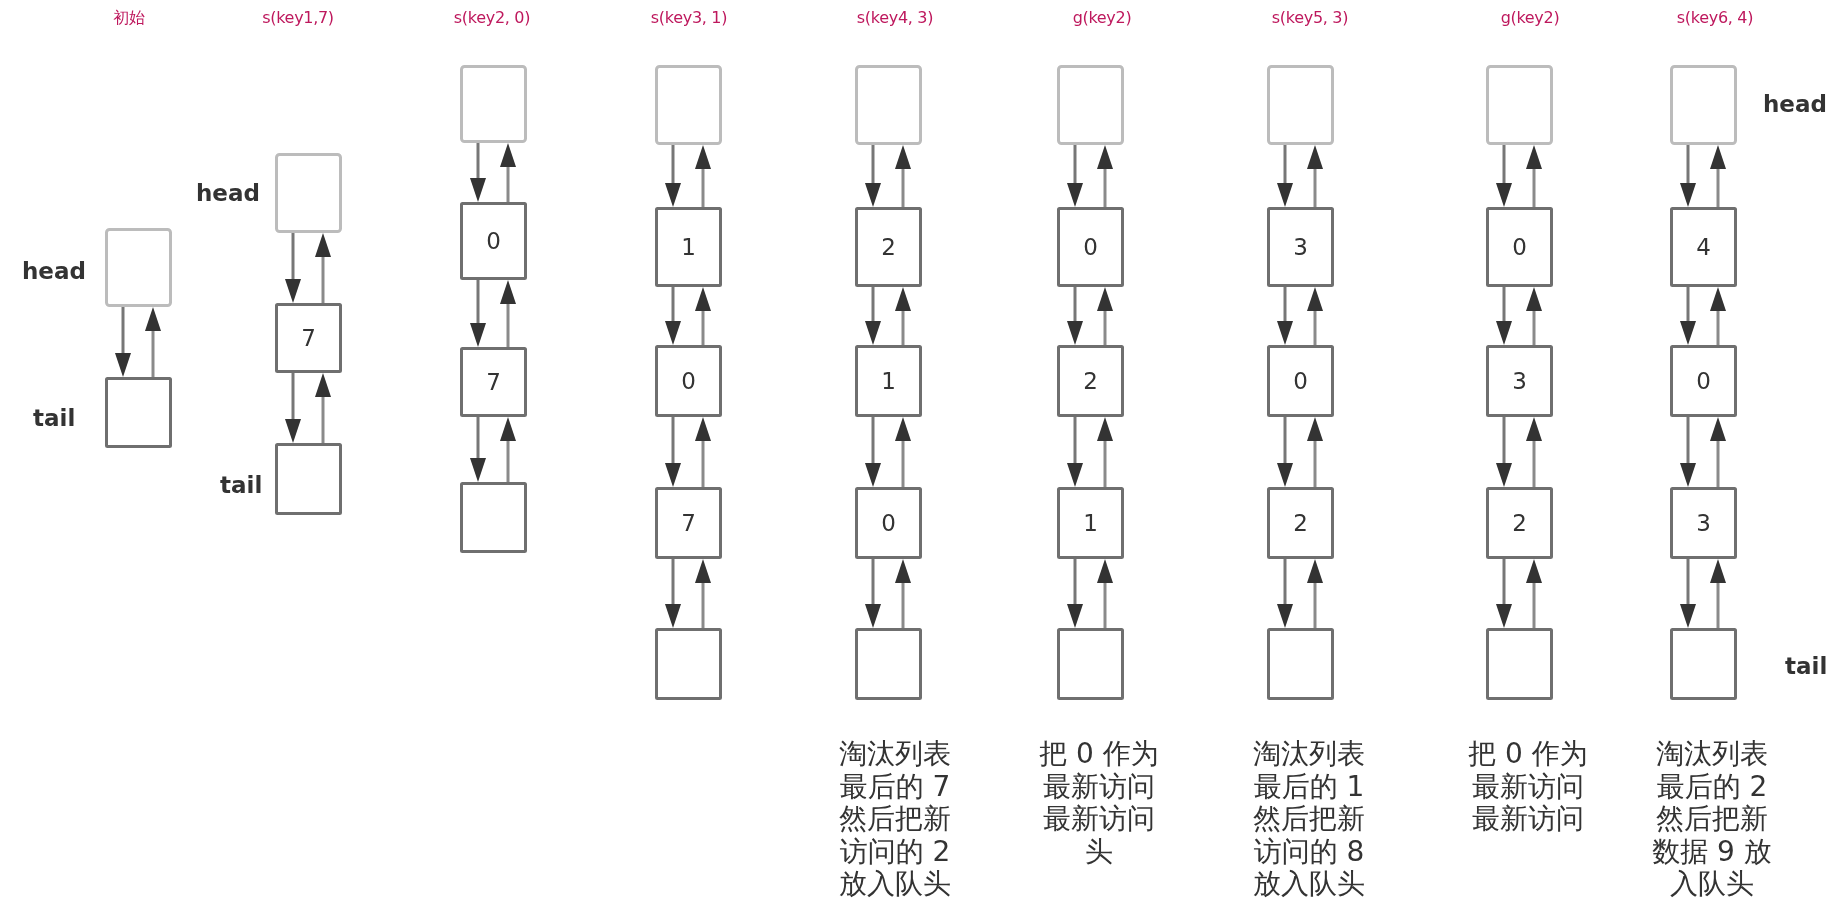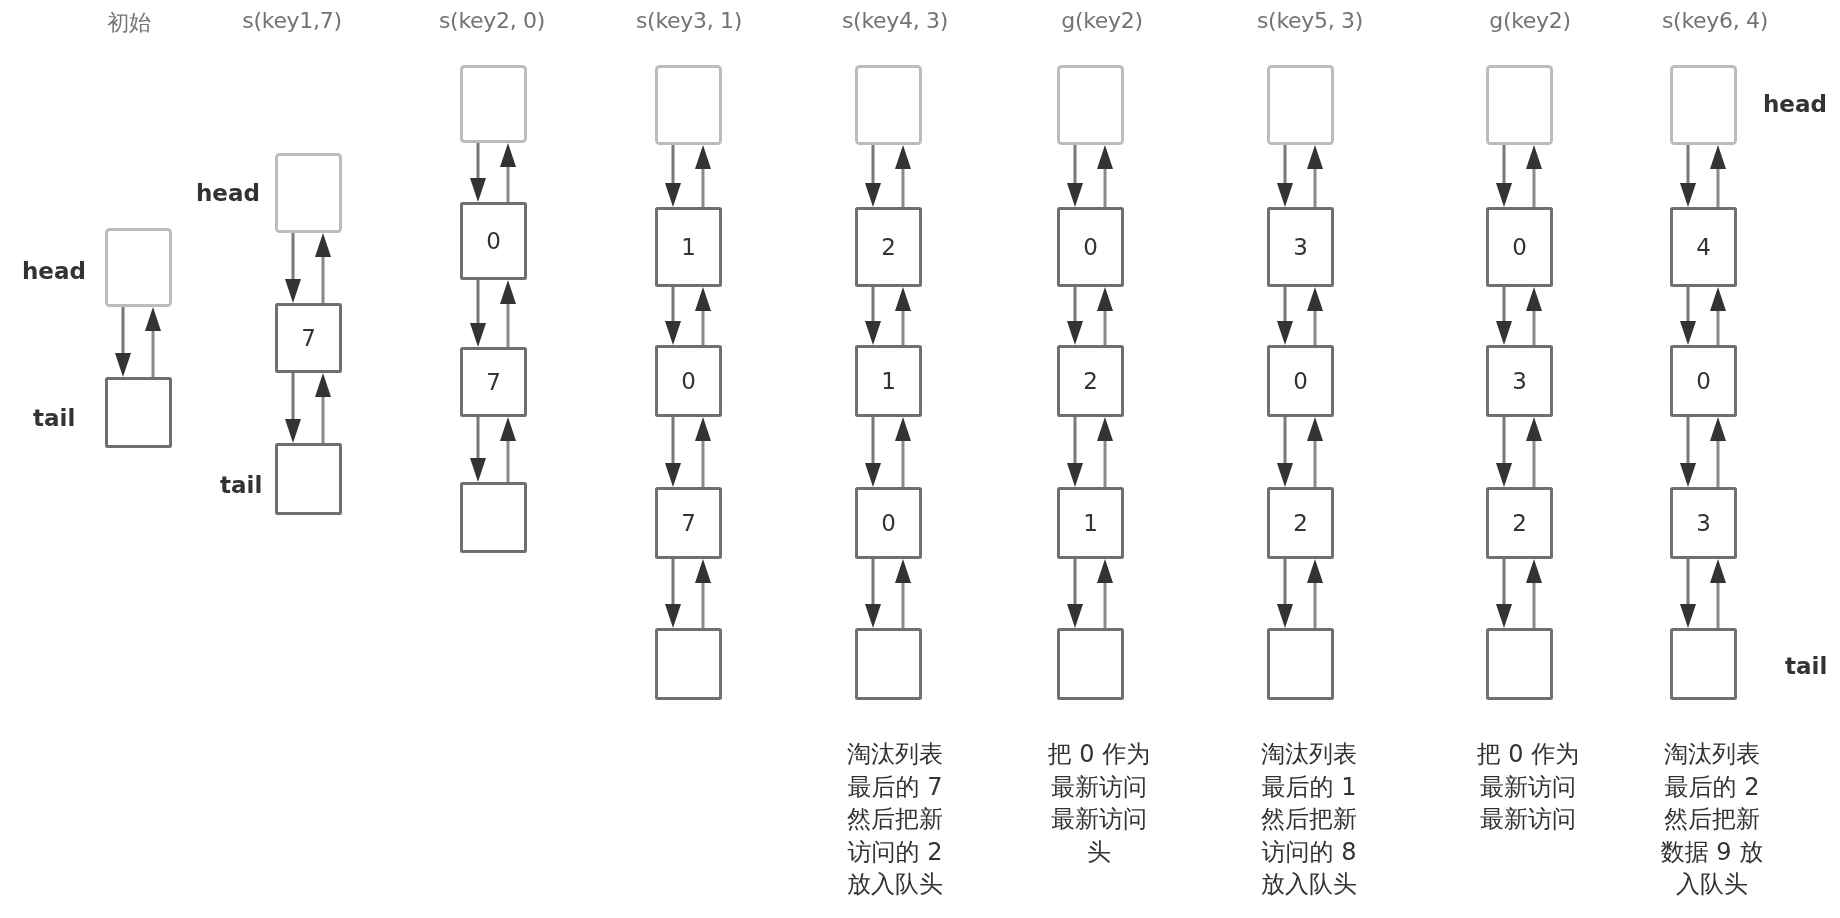--- a/index.html
+++ b/index.html
@@ -1,23 +1,23 @@
 <!DOCTYPE html>
 <html><head>
 <meta charset="utf-8">
 <style>
   html, body { margin: 0; padding: 0; background: #ffffff; }
   body { width: 1840px; height: 918px; overflow: hidden; position: relative;
          font-family: "DejaVu Sans", "Liberation Sans", sans-serif; color: #333333; }
   #diagram { position: absolute; left: 0; top: 0; width: 1840px; height: 918px; }
-  .col-title { position: absolute; top: 8px; font-size: 22px; color: #737373; white-space: nowrap;
+  .col-title { position: absolute; top: 8px; font-size: 16px; color: #be185d; white-space: nowrap;
                transform: translateX(-50%); letter-spacing: -0.3px; }
   .side-label { position: absolute; font-size: 23px; color: #333; white-space: nowrap; font-weight: bold; }
   .caption { position: absolute; top: 738px; width: 150px; transform: translateX(-50%);
-             text-align: center; font-size: 24px; line-height: 32.5px; color: #333; }
+             text-align: center; font-size: 28px; line-height: 32.5px; color: #333; }
   .caption span { display: block; white-space: nowrap; }
   .node-val { font-size: 23px; fill: #333; font-family: "DejaVu Sans", "Liberation Sans", sans-serif; }
 </style>
 </head>
 <body>
 
 <div id="stage">
   <svg id="diagram" xmlns="http://www.w3.org/2000/svg" width="1840" height="918">
       <g>
         <rect x="106.5" y="229.5" width="64" height="76" rx="3" fill="#ffffff" stroke="#bcbcbc" stroke-width="3"></rect>
@@ -213,21 +213,21 @@
         <text x="1703.5" y="531" text-anchor="middle" class="node-val">3</text>
         <line x1="1688" y1="559" x2="1688" y2="606" stroke="#777777" stroke-width="3"></line>
         <polygon points="1680,604 1696,604 1688,628" fill="#333333"></polygon>
         <line x1="1718" y1="628" x2="1718" y2="581" stroke="#8a8a8a" stroke-width="3"></line>
         <polygon points="1710,583 1726,583 1718,559" fill="#333333"></polygon>
         <rect x="1671.5" y="629.5" width="64" height="69" rx="1" fill="#ffffff" stroke="#6f6f6f" stroke-width="3"></rect>
       </g>
     </svg>
 
   <div class="col-title" style="left:129px">初始</div>
-  <div class="col-title" style="left:292px">s(key1,7)</div>
+  <div class="col-title" style="left:298px">s(key1,7)</div>
   <div class="col-title" style="left:492px">s(key2, 0)</div>
   <div class="col-title" style="left:689px">s(key3, 1)</div>
   <div class="col-title" style="left:895px">s(key4, 3)</div>
   <div class="col-title" style="left:1102px">g(key2)</div>
   <div class="col-title" style="left:1310px">s(key5, 3)</div>
   <div class="col-title" style="left:1530px">g(key2)</div>
   <div class="col-title" style="left:1715px">s(key6, 4)</div>
 
   <div class="side-label" style="left:22px; top:258px">head</div>
   <div class="side-label" style="left:33px; top:405px">tail</div>

